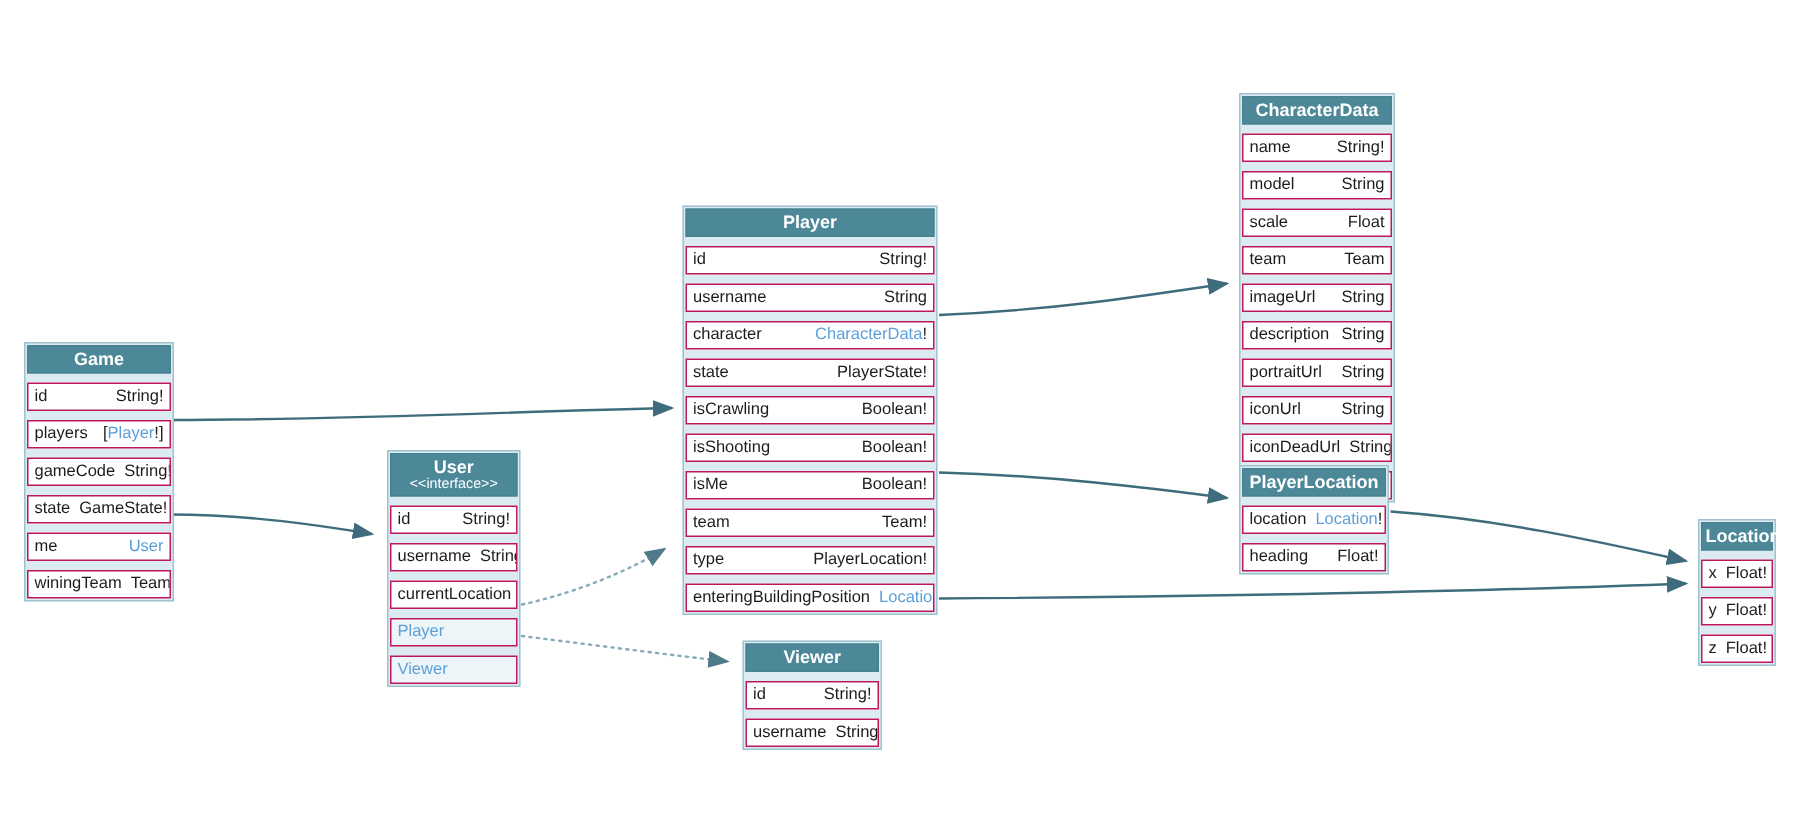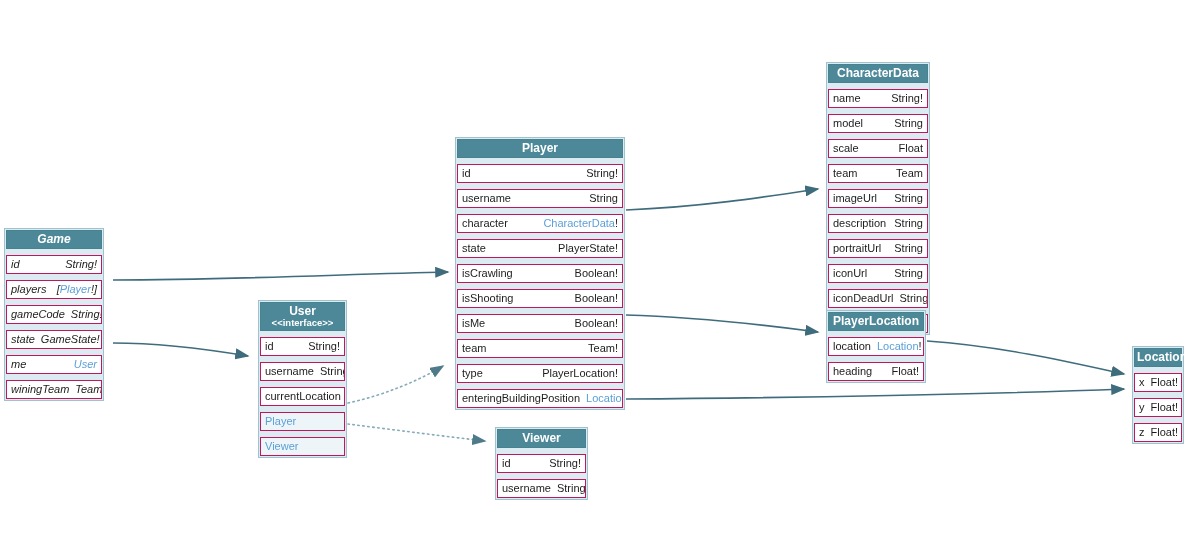--- a/index.html
+++ b/index.html
@@ -12,21 +12,21 @@
   .node{
     position:absolute;z-index:2;box-sizing:border-box;
     border:1px solid #9fc2cf;background:#dcebf1;padding:1px;
     display:flex;flex-direction:column;gap:6px;
   }
   .hdr{
     box-sizing:border-box;border:1px solid #47828f;background:#4c8898;
     color:#ffffff;text-align:center;font-weight:bold;font-size:12px;
     line-height:13px;padding:2px 2px;
   }
-  .stereo{font-weight:bold;font-size:9.5px;line-height:10px;}
+  .stereo{font-weight:normal;font-size:9.5px;line-height:10px;}
   .row{
     box-sizing:border-box;border:1px solid #be185d;background:#ffffff;
     display:flex;justify-content:space-between;align-items:center;gap:6px;
     padding:2px 4px;font-size:11px;line-height:13px;color:#1c1c1c;
     white-space:nowrap;overflow:hidden;
   }
   .row.impl-link{background:#eef5f9;}
   .fname{text-align:left;}
   .ftype{margin-left:auto;}
   .link{color:#5b9fd8;cursor:pointer;}
@@ -48,21 +48,21 @@
     </defs>
   <path d="M113,280 C230,280 350,274 448,272" class="solid" marker-end="url(#ah)"></path>
       <path d="M113,343 C165,343 212,350 248,356" class="solid" marker-end="url(#ah)"></path>
       <path d="M626,210 C700,207 765,197 818,189" class="solid" marker-end="url(#ah)"></path>
       <path d="M626,315 C700,317 765,325 818,332" class="solid" marker-end="url(#ah)"></path>
       <path d="M626,399 C790,398 1000,394 1124,389" class="solid" marker-end="url(#ah)"></path>
       <path d="M927,341 C1000,346 1070,362 1124,374" class="solid" marker-end="url(#ah)"></path>
       <path d="M348,403 C385,395 420,380 443,366" class="dotted" marker-end="url(#ah2)"></path>
       <path d="M348,424 C395,430 450,437 485,441" class="dotted" marker-end="url(#ah2)"></path>
     </svg>
-<div class="node" style="left: 4px; top: 228px; width: 100px; font-style: italic;">
+<div class="node" style="left: 16px; top: 228px; width: 100px;">
       <div class="hdr">
         <div>Game</div>
       </div>
       <div class="row">
         <span class="fname">id</span>
         <span class="ftype"><span>String!</span></span>
       </div>
       <div class="row">
         <span class="fname">players</span>
         <span class="ftype"><span>[</span><span class="link">Player</span><span>!]</span></span>

